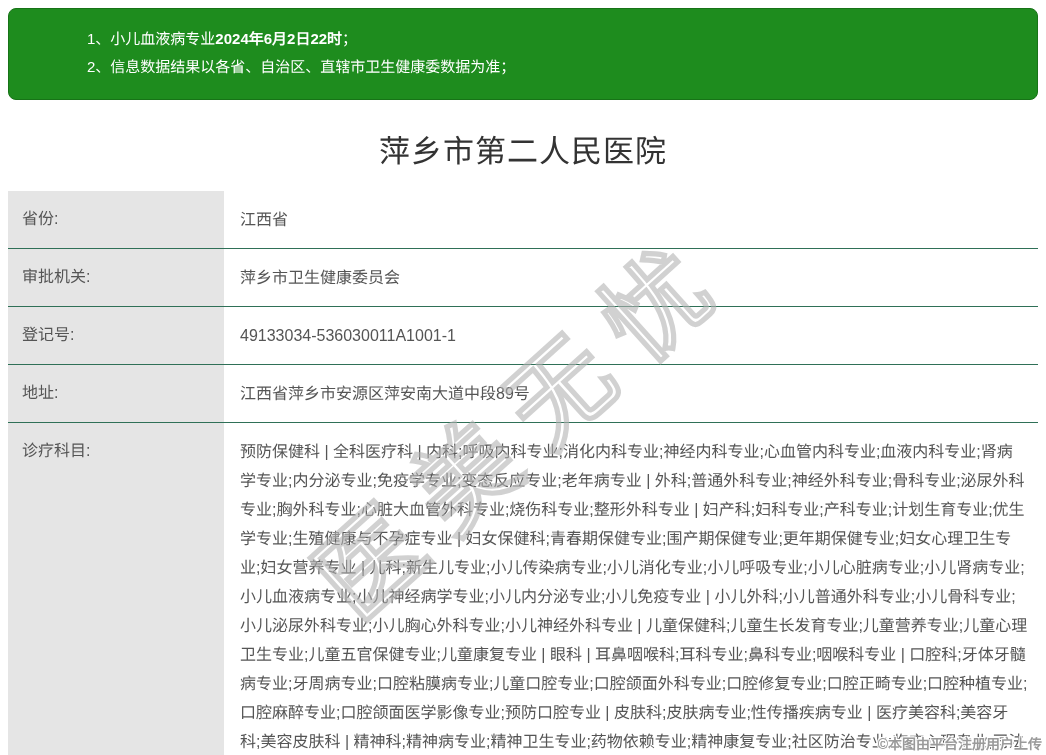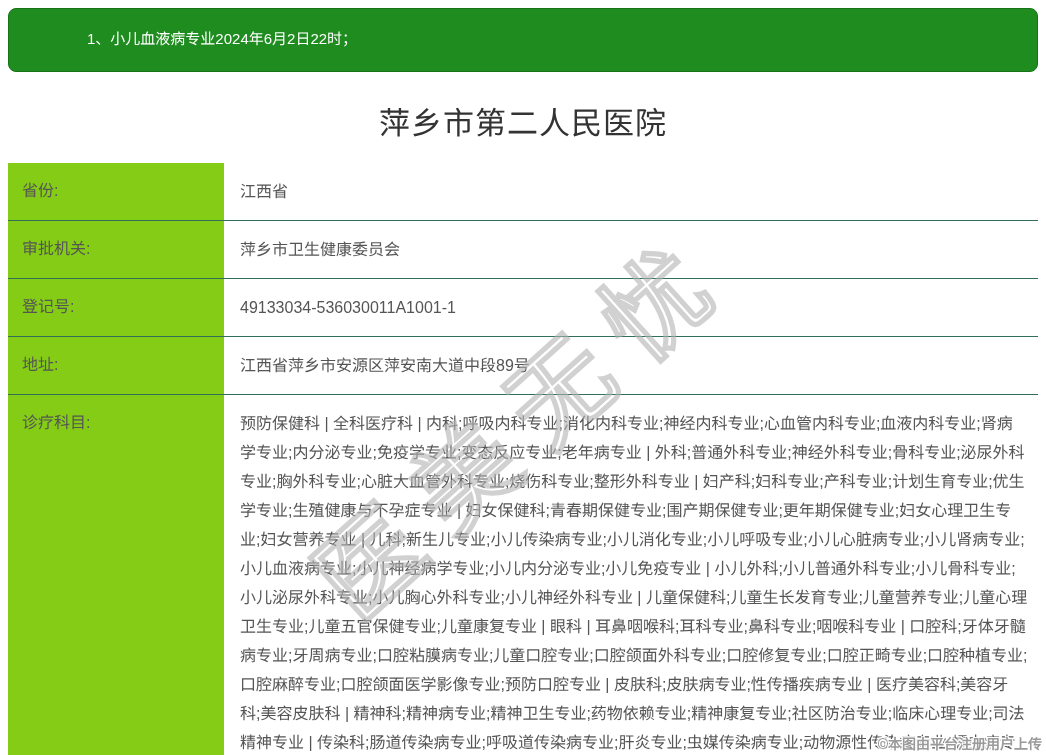--- a/index.html
+++ b/index.html
@@ -8,36 +8,36 @@
     background:#ffffff;
     font-family:"Liberation Sans","DejaVu Sans",sans-serif;
     color:#555;
   }
   
   .notice{
     margin:8px;background:#1e8c1e;border:1px solid #177317;border-radius:8px;
     color:#ffffff;padding:16px 20px 18px 78px;box-sizing:border-box;
   }
   .notice-line{font-size:15px;line-height:28px;white-space:nowrap;}
-  .notice-line b{font-weight:normal;}
+  .notice-line b{font-weight:bold;}
   
   .page-title{
     text-align:center;font-size:31px;color:#333;font-weight:400;
     margin:26px 0 20px 0;letter-spacing:1px;font-family:Liberation Mono, monospace;
   }
   
   .info-table{
     width:1030px;margin:0 8px;border-collapse:collapse;table-layout:fixed;
   }
   .info-table td{
     border-bottom:1px solid #2f7057;vertical-align:top;
     font-size:16px;color:#555;
   }
   td.cell-label{
-    width:192px;background:#84cc16;padding:14px 10px 14px 14px;
+    width:192px;background:#e5e5e5;padding:14px 10px 14px 14px;
   }
   td.cell-value{
     padding:14px 10px 14px 16px;line-height:29px;
   }
   tr.row-simple td{height:18px;}
   
   .watermark{
     position:absolute;left:255px;top:330px;width:560px;
     transform:rotate(-42deg);transform-origin:center center;
     font-size:102px;letter-spacing:26px;white-space:nowrap;
@@ -49,20 +49,21 @@
     position:absolute;right:4px;bottom:2px;font-size:14px;font-weight:bold;
     color:#9a9a9a;z-index:6;
     text-shadow:-1px -1px 0 #fff,1px -1px 0 #fff,-1px 1px 0 #fff,1px 1px 0 #fff;
   }
 </style>
 </head>
 <body>
 
 <div class="notice">
   <div class="notice-line"><span>1、</span><span>小儿血液病专业</span><b>2024年6月2日22时</b><span>；</span></div>
+  <div class="notice-line"><span>2、</span><span>信息数据结果以各省、自治区、直辖市卫生健康委数据为准；</span><b></b><span></span></div>
 </div>
 
 <div class="page-title">萍乡市第二人民医院</div>
 
 <div class="watermark">医美无忧</div>
 
 <table class="info-table">
   <tbody>
     <tr class="row-simple">
       <td class="cell-label">省份:</td>

